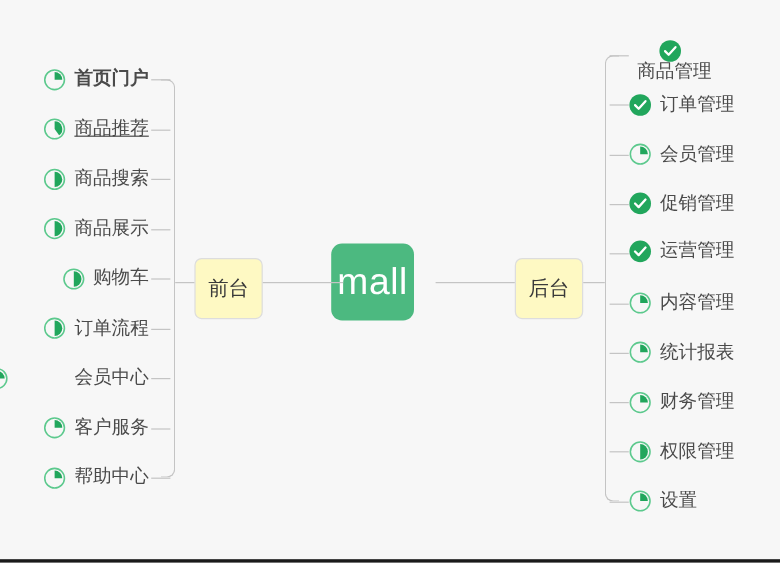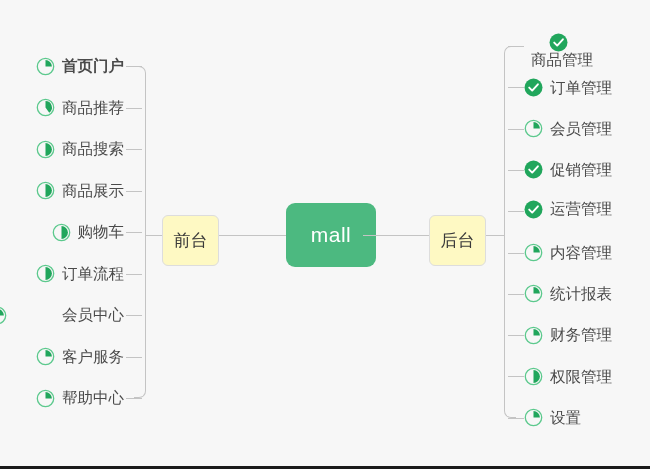--- a/index.html
+++ b/index.html
@@ -14,31 +14,31 @@
     background: #f7f7f7;
     border-bottom: 3px solid #1a1a1a;
     box-sizing: border-box;
     overflow: hidden;
     font-family: "Liberation Sans", "DejaVu Sans", sans-serif;
   }
 
   
   .center-node {
     position: absolute;
-    left: 286px;
+    left: 276px;
     top: 203px;
-    width: 90px;
+    width: 69px;
     height: 64px;
     border-radius: 9px;
     background: #4cb980;
     color: #ffffff;
     display: flex;
     align-items: center;
     justify-content: center;
-    font-size: 21px;
+    font-size: 31px;
     letter-spacing: .5px;
   }
 
   
   .branch-box {
     position: absolute;
     width: 57px;
     height: 51px;
     border: 1px solid #dddddd;
     border-radius: 6px;
@@ -146,21 +146,21 @@
   <div class="left-col" id="left-col">
       <div class="leaf left" style="top: 53px; font-weight: bold;">
         <span class="leaf-icon">
           <svg viewBox="0 0 19 19" xmlns="http://www.w3.org/2000/svg">
       <circle cx="9.5" cy="9.5" r="8.2" fill="none" stroke="#5cc98d" stroke-width="1.3"></circle>
       <path d="M 9.5 9.5 L 9.5 3.0999999999999996 A 6.4 6.4 0 0 1 15.9 9.5 Z" fill="#21a65c"></path>
     </svg>
         </span>
         <span class="leaf-label">首页门户</span>
       </div>
-      <div class="leaf left" style="top: 94.5px;">
+      <div class="leaf left" style="top: 94.5px; text-decoration: underline;">
         <span class="leaf-icon">
           <svg viewBox="0 0 19 19" xmlns="http://www.w3.org/2000/svg">
       <circle cx="9.5" cy="9.5" r="8.2" fill="none" stroke="#5cc98d" stroke-width="1.3"></circle>
       <path d="M 9.5 9.5 L 9.5 3.0999999999999996 A 6.4 6.4 0 0 1 13.261825614671828 14.677708763999664 Z" fill="#21a65c"></path>
     </svg>
         </span>
         <span class="leaf-label">商品推荐</span>
       </div>
       <div class="leaf left" style="top: 136px;">
         <span class="leaf-icon">

